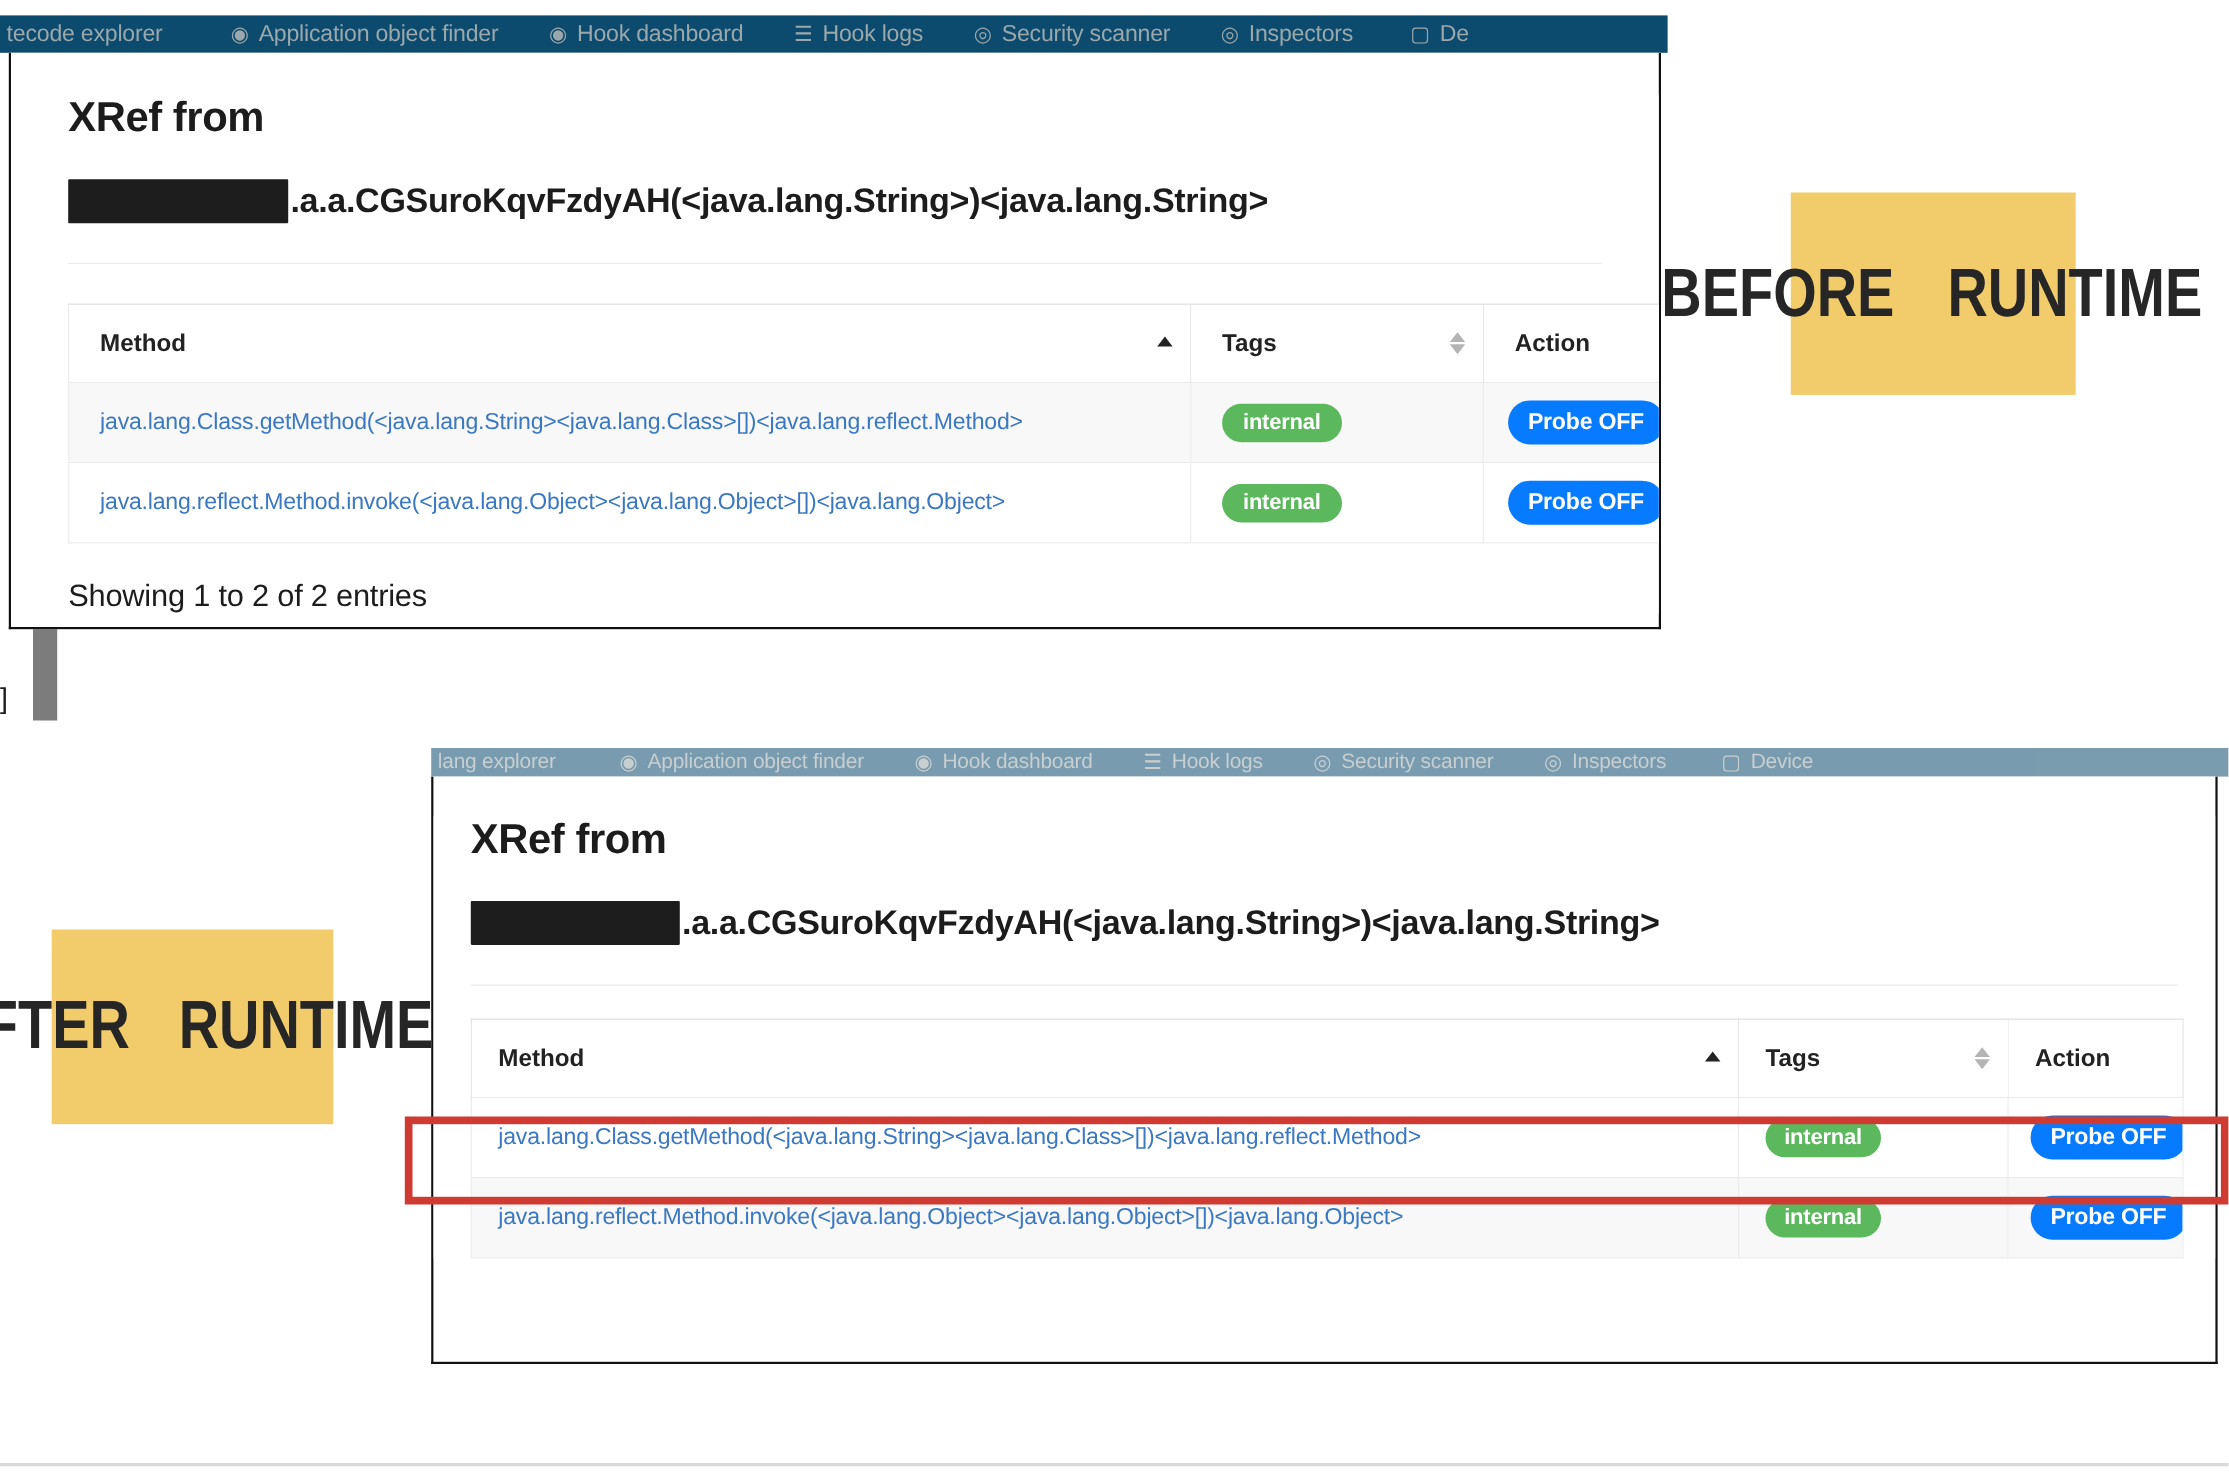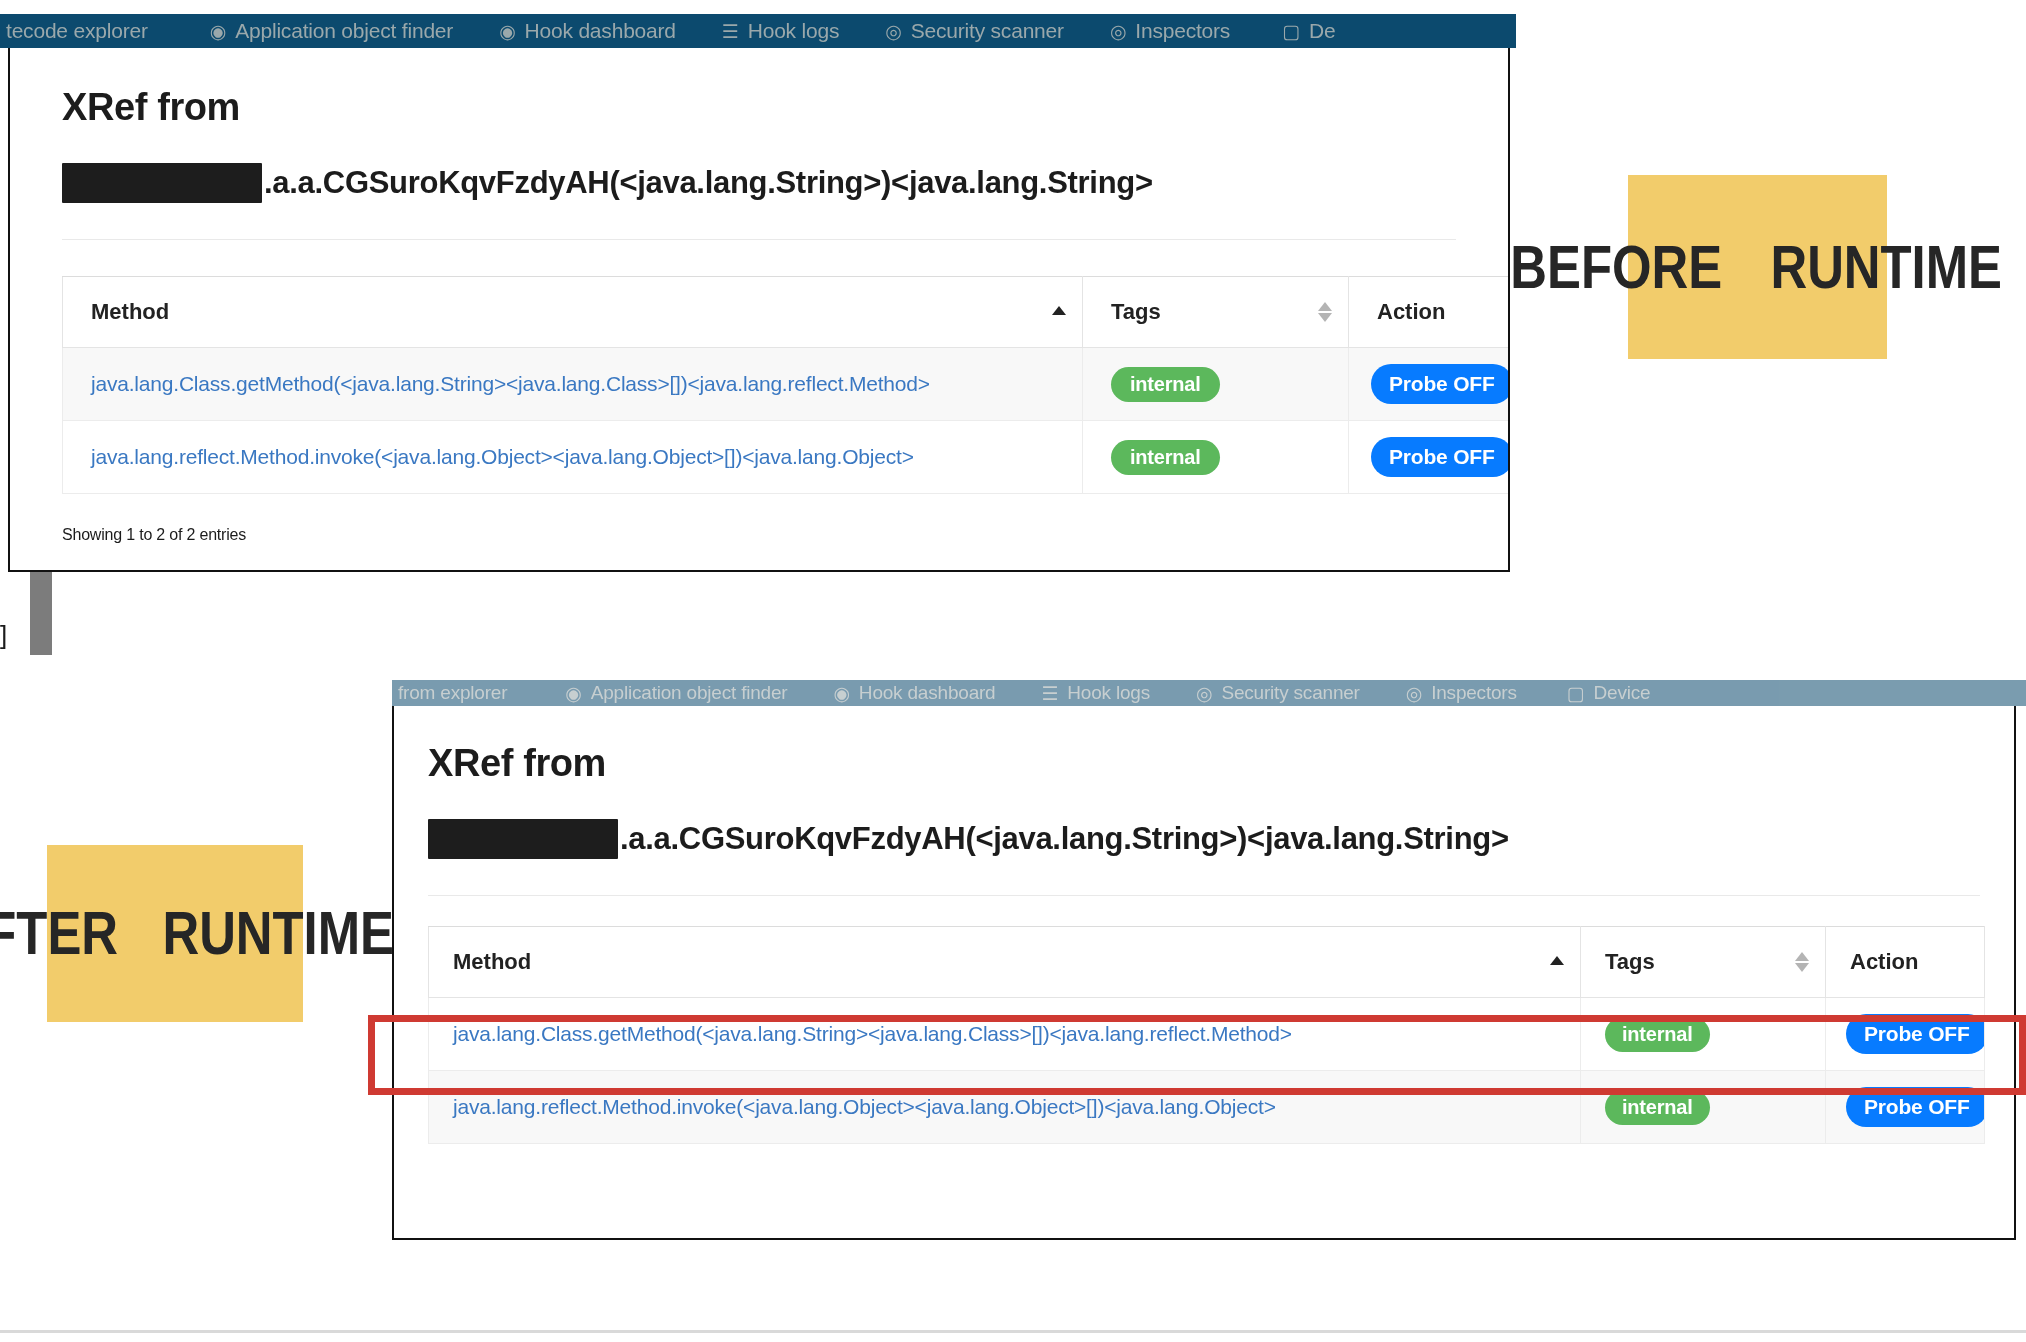--- a/index.html
+++ b/index.html
@@ -135,21 +135,21 @@
     background:#077bff;
     color:#fff;
     font-weight:700;
     border-radius:999px;
     letter-spacing:-.2px;
     border:none;
     cursor:pointer;
   }
 
   .dt-info{
-    font-size:16px;
+    font-size:28px;
     color:#1c1c1c;
     letter-spacing:-.2px;
   }
 
   
   .callout{
     background:#f2cc6b;
     display:flex;
     align-items:center;
     justify-content:center;
@@ -297,21 +297,21 @@
 
 <div class="callout" style="left:47px;top:845px;width:256px;height:177px;">
   <span>AFTER</span>
   <span>RUNTIME</span>
 </div>
 
 <div style="position:absolute;left:392px;top:680px;width:1628px;height:560px;">
 
   <div class="navbar" style="width:1628px;height:26px;padding-left:6px;opacity:.55;">
     <div class="nav-item" style="font-size:19px;margin-right:58px;">
-      <span>from explorer</span>
+      <span>lang explorer</span>
     </div>
     <div class="nav-item" style="font-size:19px;">
       <span class="ic">◉</span>
       <span>Application object finder</span>
     </div>
     <div class="nav-item" style="font-size:19px;">
       <span class="ic">◉</span>
       <span>Hook dashboard</span>
     </div>
     <div class="nav-item" style="font-size:19px;">

